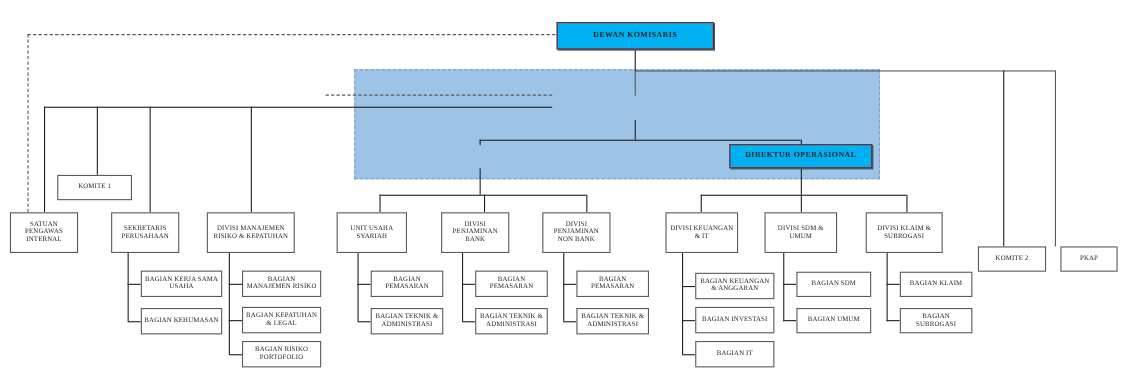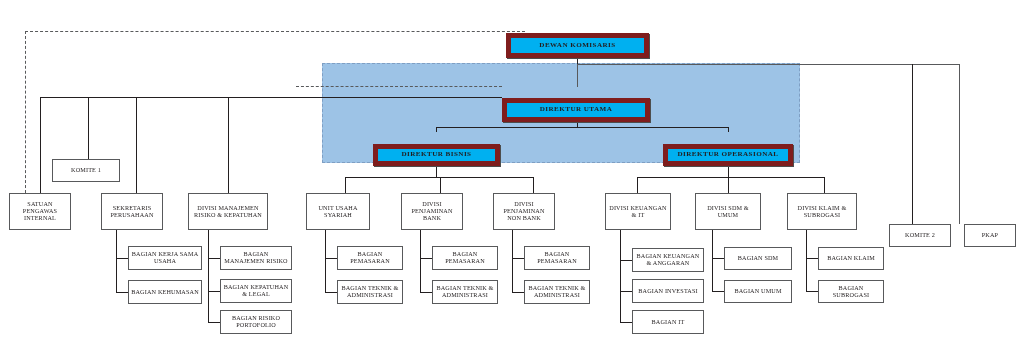--- a/index.html
+++ b/index.html
@@ -53,26 +53,25 @@
     display: flex;
     align-items: center;
     justify-content: center;
     text-align: center;
     line-height: 1.12;
     color: #231f20;
     letter-spacing: 0.1px;
   }
   .node.cyan {
     background: #00b0f0;
-    border: 5px solid #7f1d1d;
+    border: 1px solid #7f1d1d;
     box-shadow: 1px 1px 0 #4d4d4d;
     font-weight: bold;
     font-size: 7.1px;
     letter-spacing: 0.45px;
-    margin-top: 13px;
   }
   .node.green {
     background: #a9d18e;
     border: 1px solid #231f20;
     box-shadow: 1px 1px 0 #4d4d4d;
     font-weight: bold;
     font-size: 7.1px;
     letter-spacing: 0.45px;
   }
   .node.white {
@@ -160,27 +159,21 @@
 
   <div class="ln v dark" style="left:806px; top:230px; height:62px;"></div>
   <div class="ln h dark" style="left:806px; top:258px; width:12px;"></div>
   <div class="ln h dark" style="left:806px; top:291px; width:12px;"></div>
 
   <div class="node cyan" style="left:506px; top:20px; width:143px; height:25px;">
     <span>DEWAN KOMISARIS</span>
   </div>
 
 
-  <div class="node cyan" style="left:502px; top:85px; width:148px; height:24px;">
-    <span>DIREKTUR UTAMA</span>
-  </div>
-
-  <div class="node cyan" style="left:373px; top:131px; width:127px; height:22px;">
-    <span>DIREKTUR BISNIS</span>
-  </div>
+
 
   <div class="node cyan" style="left:663px; top:131px; width:130px; height:22px;">
     <span>DIREKTUR OPERASIONAL</span>
   </div>
 
   <div class="node white" style="left:52px; top:159px; width:68px; height:23px;">
     <span>KOMITE 1</span>
   </div>
 
   <div class="node white" style="left:889px; top:224px; width:62px; height:23px;">

